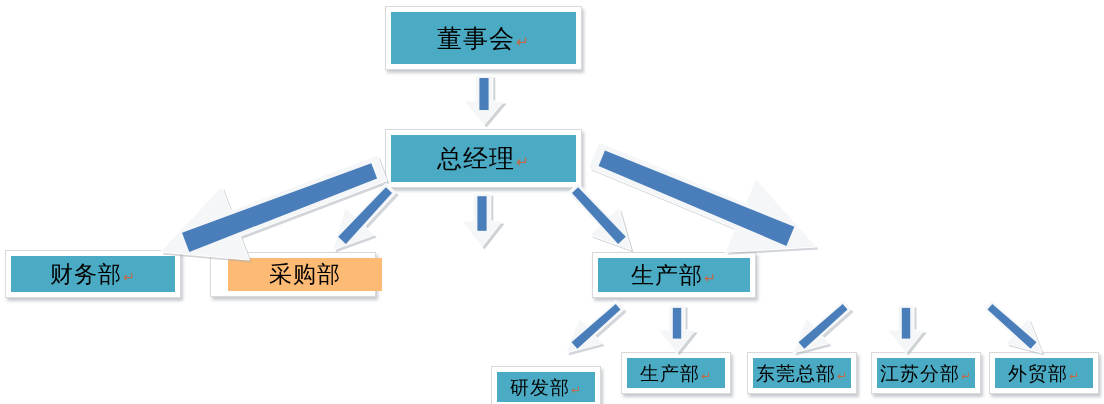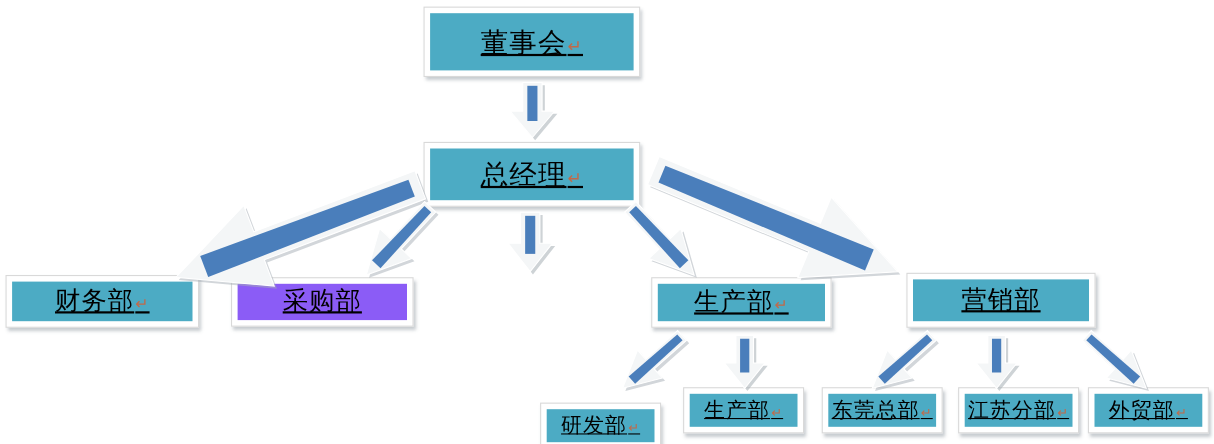--- a/index.html
+++ b/index.html
@@ -34,21 +34,20 @@
     display: flex;
     align-items: center;
     justify-content: center;
   }
   .node .label {
     color: #000000;
     white-space: nowrap;
     letter-spacing: 1px;
     font-weight: 400;
     line-height: 1;
-    text-decoration: underline;
   }
   .node .pilcrow {
     color: #c06a4a;
     font-size: 0.62em;
     margin-left: 1px;
     vertical-align: baseline;
     font-family: "DejaVu Sans", "Liberation Sans", sans-serif;
   }
 
   .size-lg .label { font-size: 25px; }
@@ -74,32 +73,27 @@
       <div class="fill" style="background: rgb(76, 171, 196); text-align: center;">
         <span class="label" style="color: rgb(0, 0, 0);">总经理<span class="pilcrow" style="color: rgb(192, 106, 74);">↵</span></span>
       </div>
     </div>
     <div class="node size-md" style="left: 5px; top: 250px; width: 176px; height: 48px; text-align: right;">
       <div class="fill" style="background: rgb(76, 171, 196);">
         <span class="label" style="color: rgb(0, 0, 0);">财务部<span class="pilcrow" style="color: rgb(192, 106, 74);">↵</span></span>
       </div>
     </div>
     <div class="node size-md" style="left: 210px; top: 252px; width: 166px; height: 45px;">
-      <div class="fill" style="background: #8b5cf6;">
+      <div class="fill" style="background: #fdba74; margin-left: 12px;">
         <span class="label" style="color: rgb(0, 0, 0);">采购部</span>
       </div>
     </div>
     <div class="node size-md" style="left: 592px; top: 252px; width: 164px; height: 46px;">
       <div class="fill" style="background: rgb(76, 171, 196);">
         <span class="label" style="color: rgb(0, 0, 0);">生产部<span class="pilcrow" style="color: rgb(192, 106, 74);">↵</span></span>
-      </div>
-    </div>
-    <div class="node size-md" style="left: 824px; top: 248px; width: 172px; height: 50px;">
-      <div class="fill" style="background: rgb(76, 171, 196);">
-        <span class="label" style="color: rgb(0, 0, 0);">营销部</span>
       </div>
     </div>
     <div class="node size-sm" style="left: 491px; top: 366px; width: 110px; height: 42px;">
       <div class="fill" style="background: rgb(76, 171, 196);">
         <span class="label" style="color: rgb(0, 0, 0);">研发部<span class="pilcrow" style="color: rgb(192, 106, 74);">↵</span></span>
       </div>
     </div>
     <div class="node size-sm" style="left: 621px; top: 352px; width: 110px; height: 42px;">
       <div class="fill" style="background: rgb(76, 171, 196);">
         <span class="label" style="color: rgb(0, 0, 0);">生产部<span class="pilcrow" style="color: rgb(192, 106, 74);">↵</span></span>

